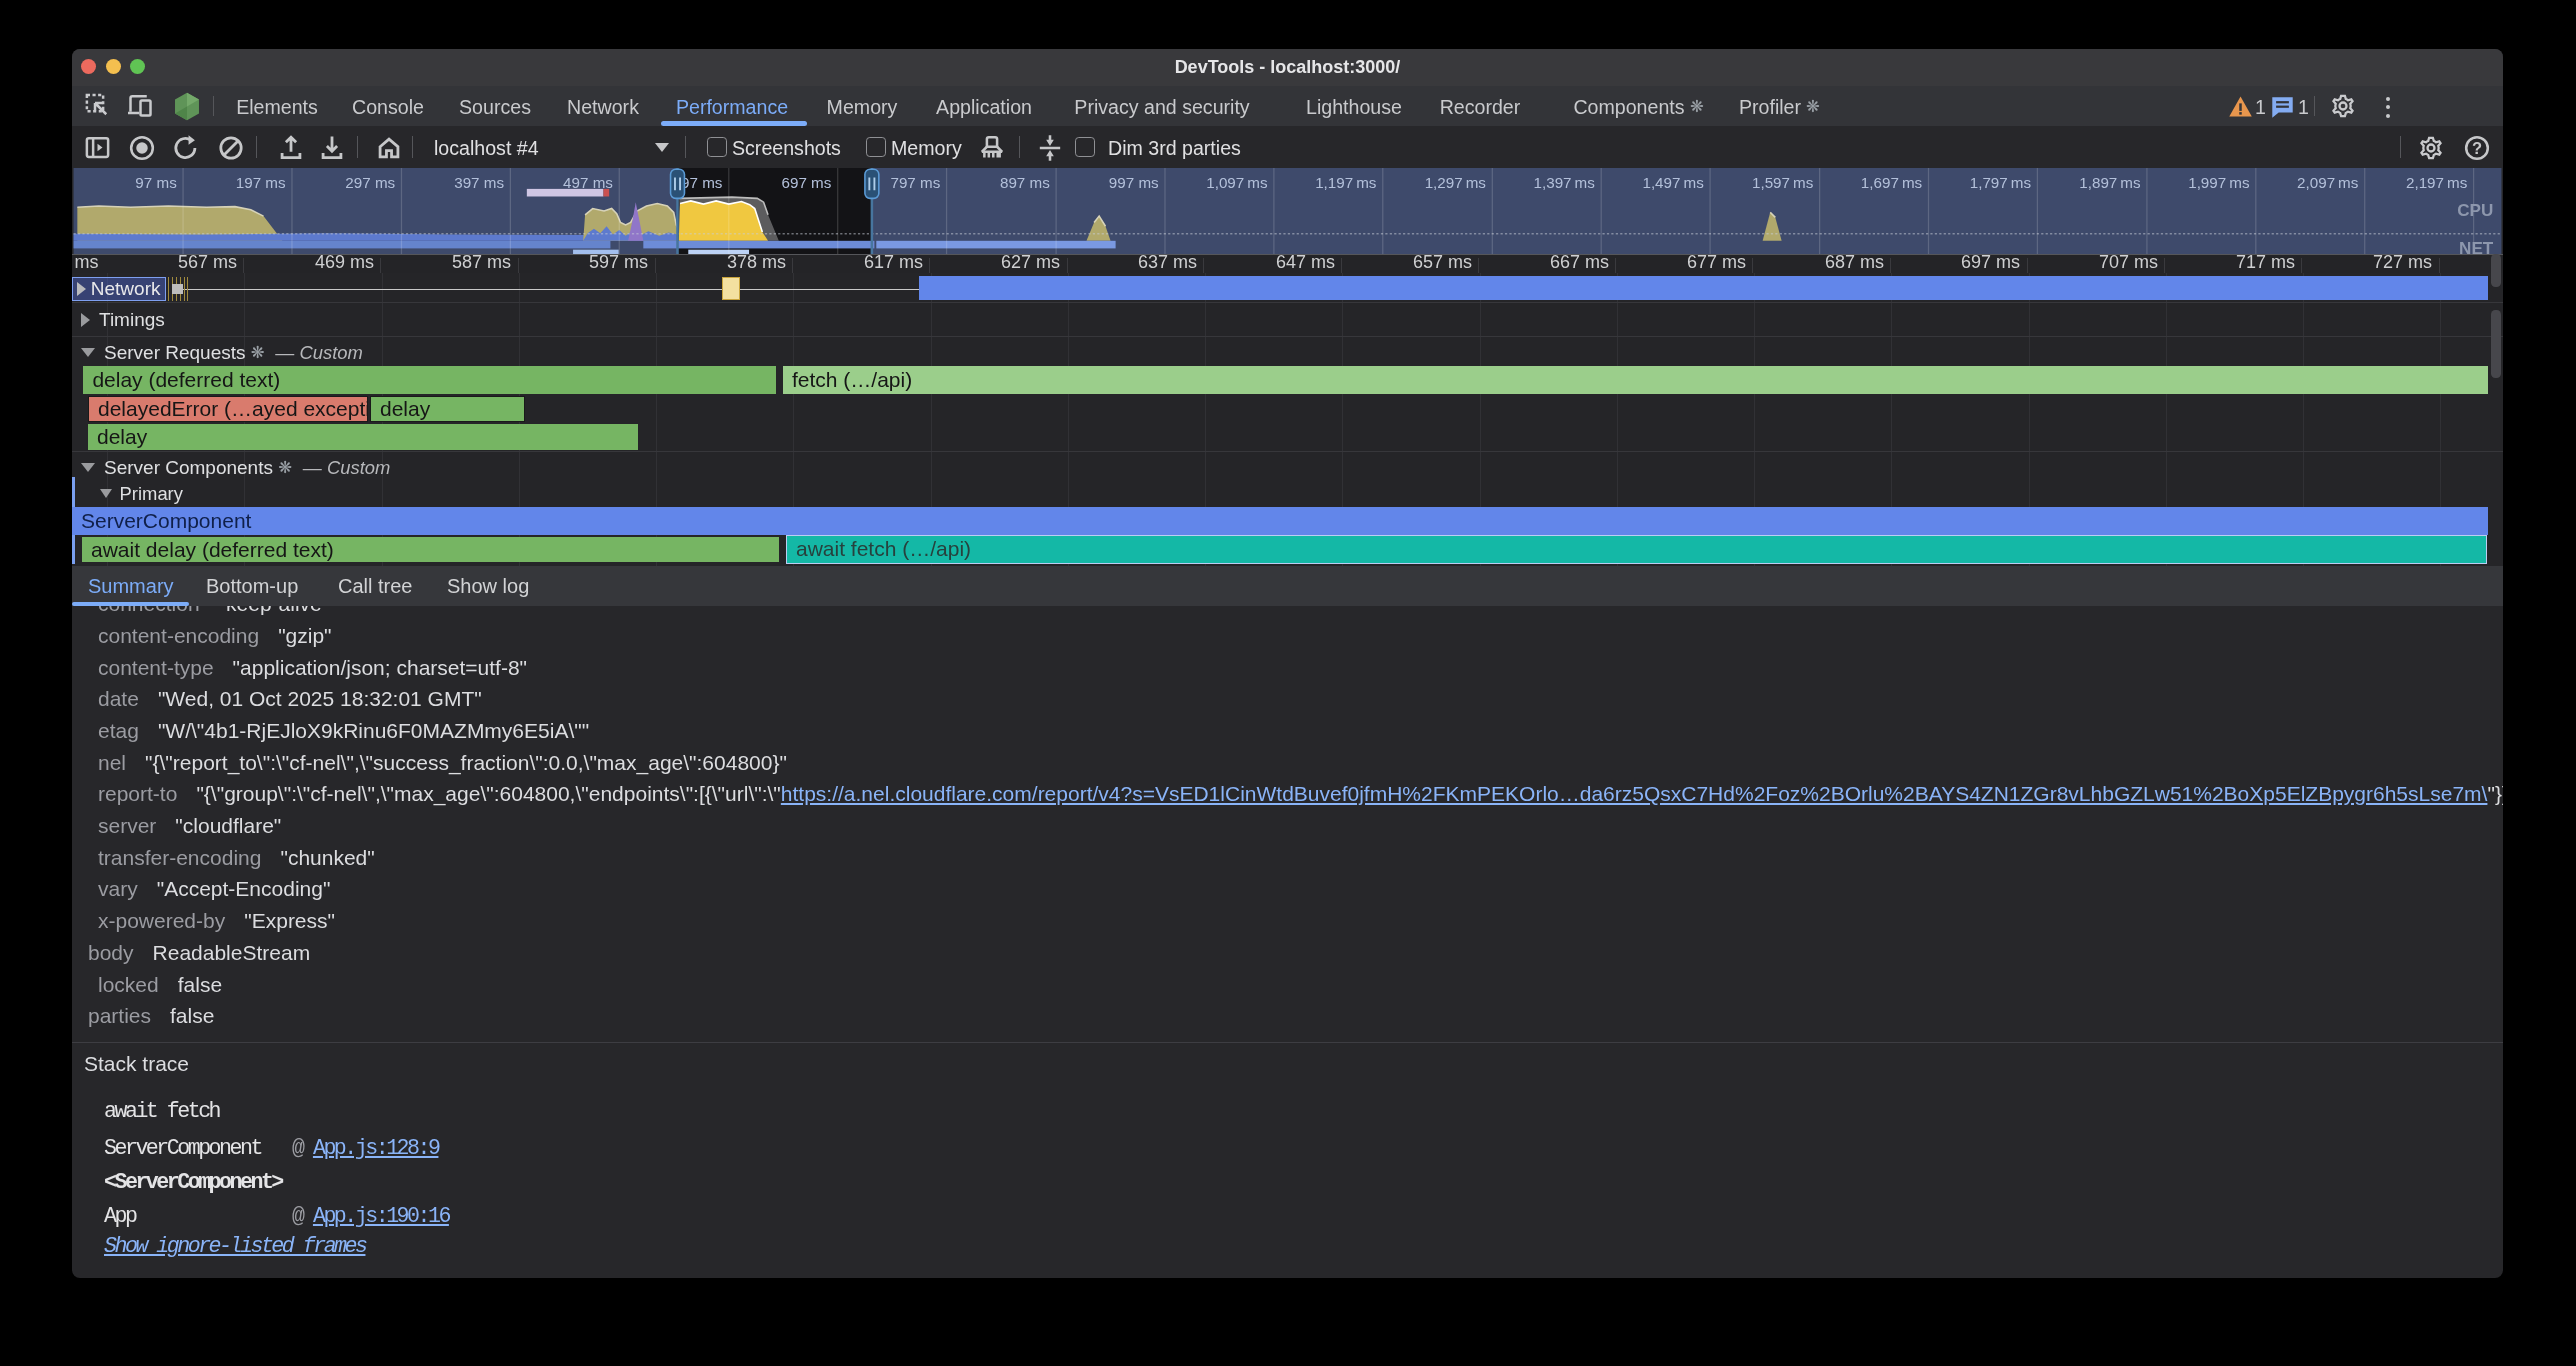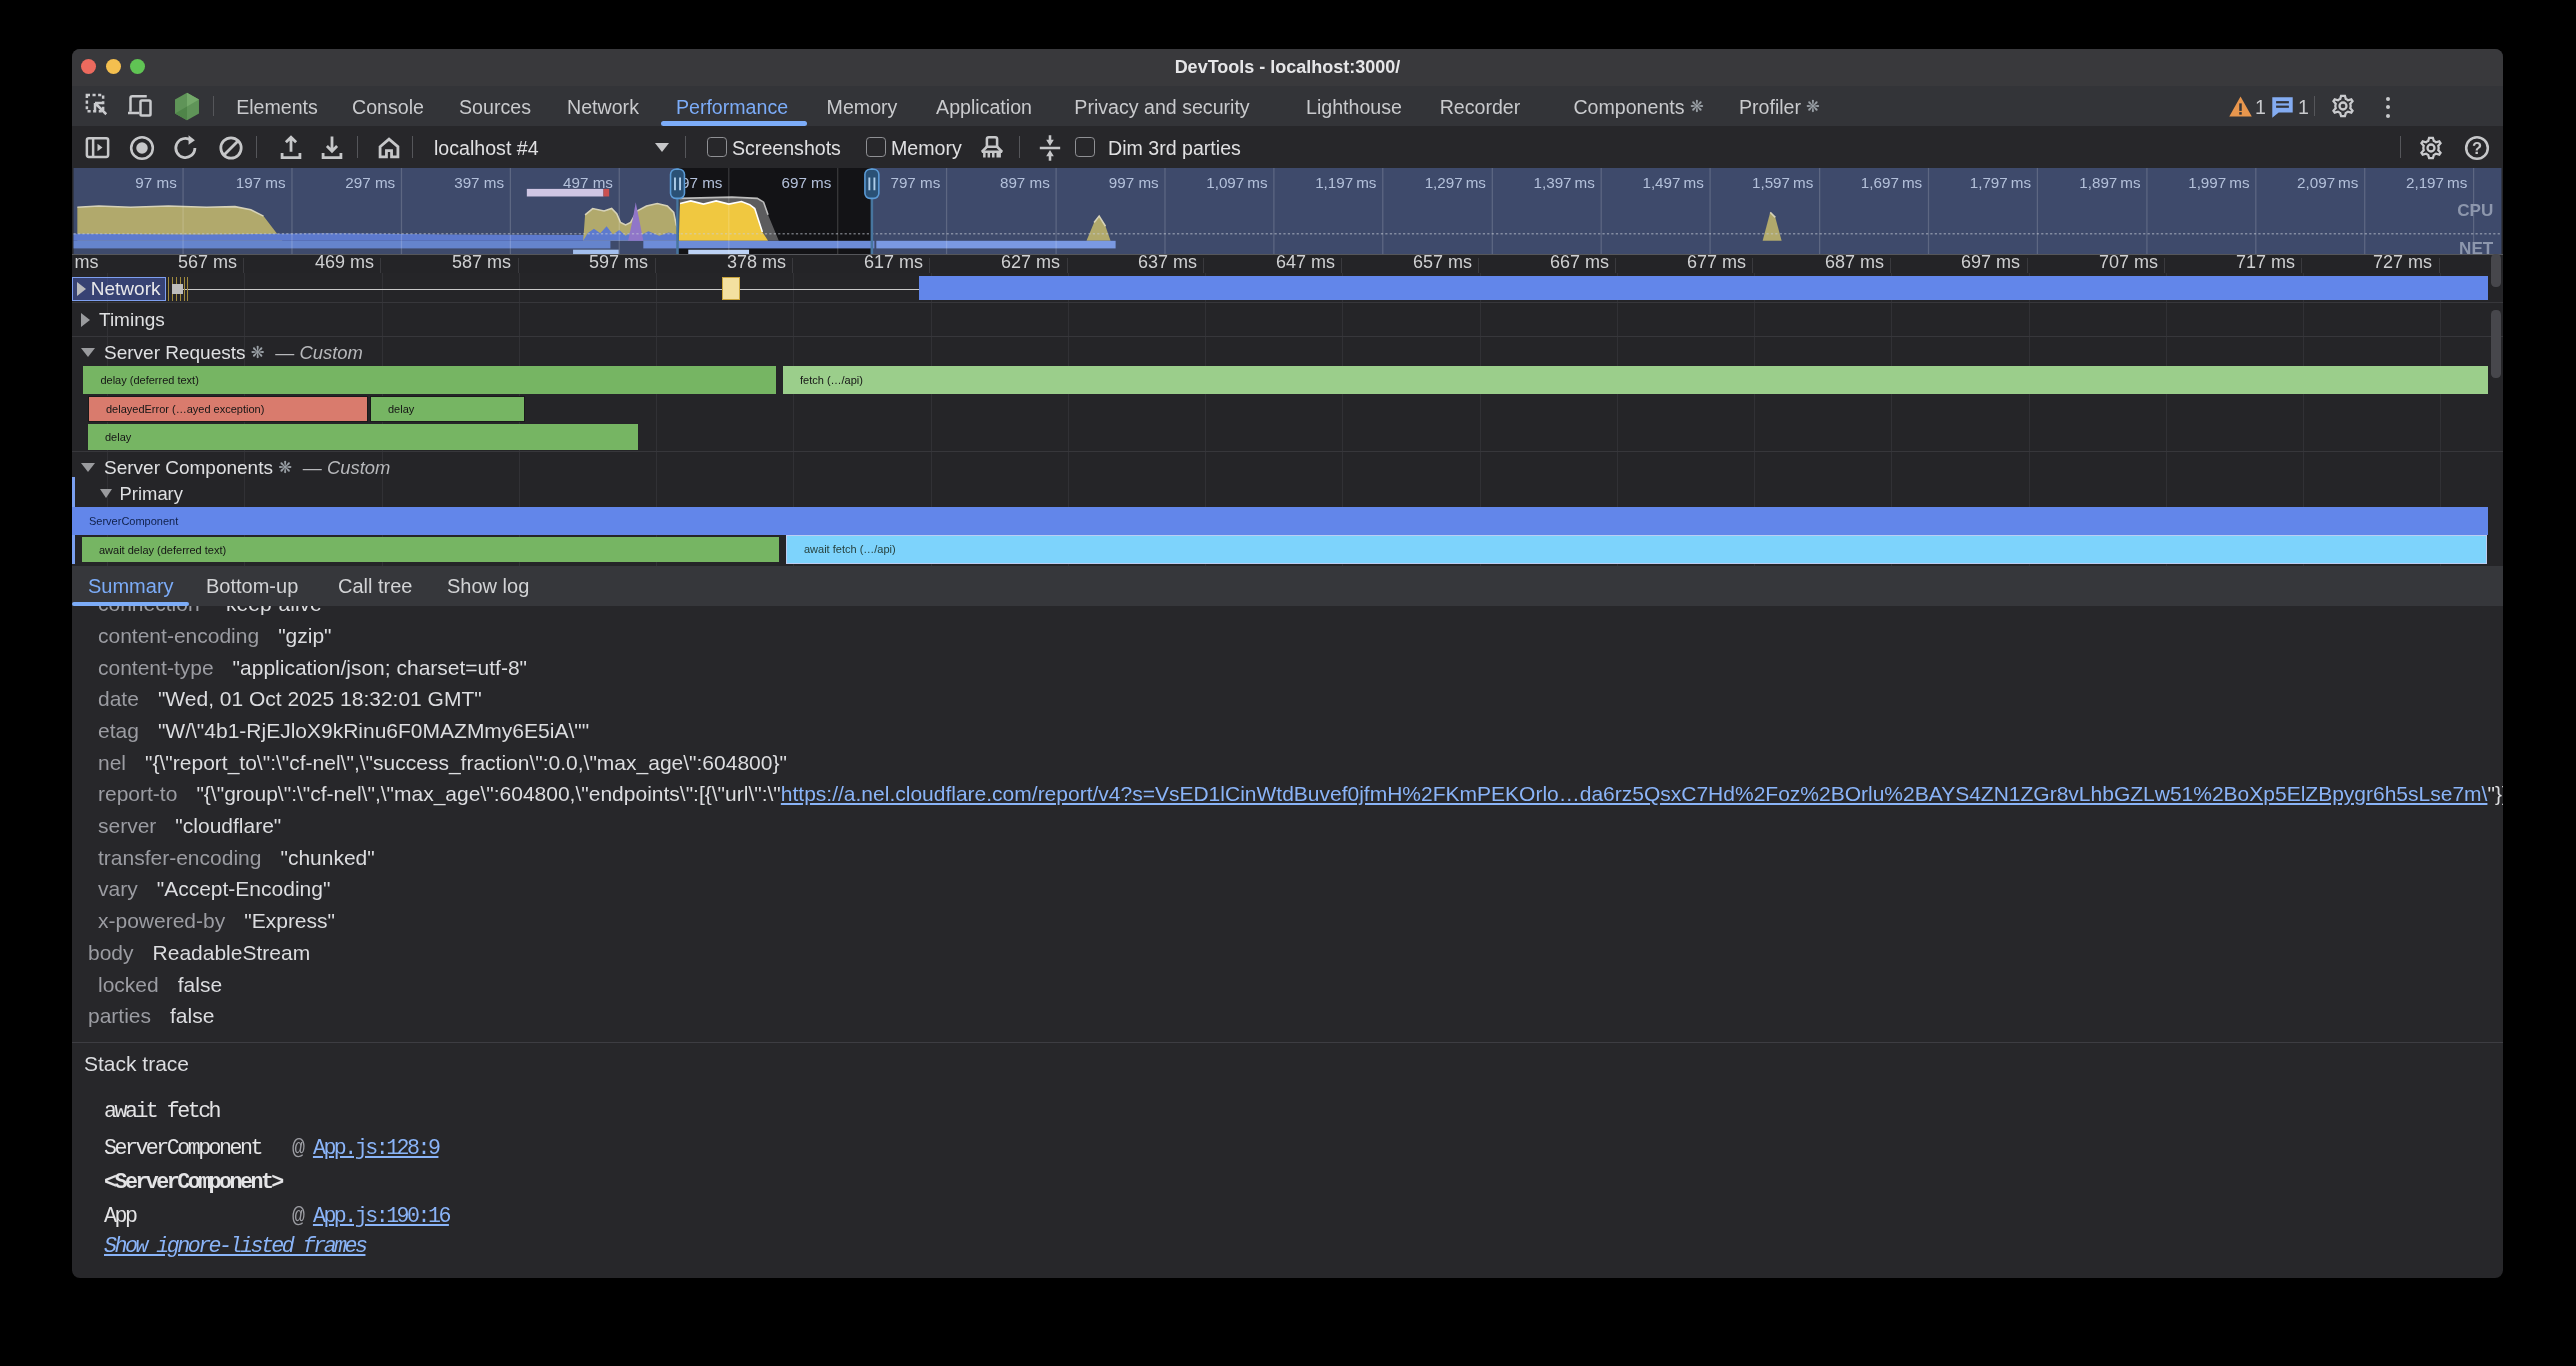--- a/index.html
+++ b/index.html
@@ -3,21 +3,21 @@
 *{margin:0;padding:0;box-sizing:border-box}
 html,body{width:2576px;height:1367px;background:#000;overflow:hidden}
 body{font-family:"Liberation Sans",sans-serif;-webkit-font-smoothing:antialiased}
 #win{position:absolute;left:72px;top:49px;width:2431px;height:1229px;background:#27272a;border-radius:8px;overflow:hidden}
 .abs{position:absolute}
 .tl{width:15px;height:15px;border-radius:50%}
 .tabtxt{font-size:19.6px;color:#c9cacd;white-space:nowrap}
 .sep{width:1.3px;background:#55565a}
 .cb{width:20px;height:20px;border:1.9px solid #8f9094;border-radius:3.8px;background:transparent}
 .ticklbl{position:absolute;font-size:18px;color:#cfd0d2;white-space:nowrap}
-.bar{position:absolute;font-size:11px;color:#161616;white-space:nowrap;overflow:hidden;padding-left:17px;display:flex;align-items:center}
+.bar{position:absolute;font-size:21px;color:#161616;white-space:nowrap;overflow:hidden;padding-left:9px;display:flex;align-items:center}
 .hdr{position:absolute;font-size:19px;color:#dfe0e2;white-space:nowrap;display:flex;align-items:center}
 .krow{position:absolute;font-size:21px;white-space:nowrap}
 .krow .k{color:#9b9ca2}
 .krow .v{color:#dcdde0;margin-left:19px}
 .mono{font-family:"Liberation Mono",monospace;font-size:21.6px;letter-spacing:-2.5px;color:#e4e4e6;white-space:nowrap}
 .lnk{color:#8ab4f8;text-decoration:underline}
 .gline{position:absolute;width:1.3px;background:#313135}
 </style></head><body>
 <div id="win">
 
@@ -299,21 +299,21 @@
 <div class="bar" style="left:11.4px;top:317px;width:693px;height:28px;background:#76b563">delay (deferred text)</div>
 <div class="bar" style="left:711px;top:317px;width:1705px;height:28px;background:#9bce8b">fetch (…/api)</div>
 <div class="bar" style="left:16px;top:347px;width:280px;height:26px;background:#d97b6d;border:1.3px solid #1a1a1a">delayedError (…ayed exception)</div>
 <div class="bar" style="left:298px;top:347px;width:155px;height:26px;background:#76b563;border:1.3px solid #1a1a1a">delay</div>
 <div class="bar" style="left:16px;top:375px;width:550px;height:26px;background:#76b563">delay</div>
 <div class="hdr" style="left:9px;top:404px;height:29px"><span style="width:0;height:0;border-left:7px solid transparent;border-right:7px solid transparent;border-top:9.5px solid #9a9b9e;margin-right:9px"></span>Server Components&nbsp;<span style="color:#9aa0a6;font-size:16.5px">❋</span>&nbsp;&nbsp;<span style="color:#b7b8bb">—</span>&nbsp;<span style="font-style:italic;color:#b7b8bb;font-size:18.4px">Custom</span></div>
 <div class="hdr" style="left:28px;top:431px;height:27px;font-size:18.4px"><span style="width:0;height:0;border-left:6.3px solid transparent;border-right:6.3px solid transparent;border-top:9px solid #9a9b9e;margin-right:7.6px"></span>Primary</div>
 <div class="abs" style="left:0;top:428px;width:2.5px;height:87px;background:#7a9ff0"></div>
 <div class="bar" style="left:0;top:458px;width:2416px;height:28px;background:#6286ea;color:#10204a">ServerComponent</div>
 <div class="bar" style="left:10px;top:488px;width:697px;height:25px;background:#76b563">await delay (deferred text)</div>
-<div class="bar" style="left:714px;top:486px;width:1701px;height:28.5px;background:#7dd3fc;border:1.9px solid #bccdf2;color:#27413d">await fetch (…/api)</div>
+<div class="bar" style="left:714px;top:486px;width:1701px;height:28.5px;background:#14b8a6;border:1.9px solid #bccdf2;color:#27413d">await fetch (…/api)</div>
 <div class="abs" style="left:2419px;top:205px;width:9.5px;height:33px;background:#47474c;border-radius:4.4px"></div>
 <div class="abs" style="left:2419px;top:261px;width:9.5px;height:68px;background:#47474c;border-radius:4.4px"></div>
 <div class="abs" style="left:0;top:517px;width:2431px;height:41px;background:#36373b"></div>
 <div class="abs" style="left:16px;top:526px;font-size:20px;color:#7cacf8">Summary</div>
 <div class="abs" style="left:134px;top:526px;font-size:20px;color:#d2d3d5">Bottom-up</div>
 <div class="abs" style="left:266px;top:526px;font-size:20px;color:#d2d3d5">Call tree</div>
 <div class="abs" style="left:375px;top:526px;font-size:20px;color:#d2d3d5">Show log</div>
 <div class="abs" style="left:0;top:553px;width:117px;height:3.8px;border-radius:1.9px;background:#7cacf8"></div>
 <div class="abs" style="left:0;top:557px;width:2431px;height:435px;background:#27272a;overflow:hidden" id="details">
 <div class="krow" style="left:26px;top:-18px;height:32px;line-height:32px"><span class="k">connection</span><span class="v">"keep-alive"</span></div>

